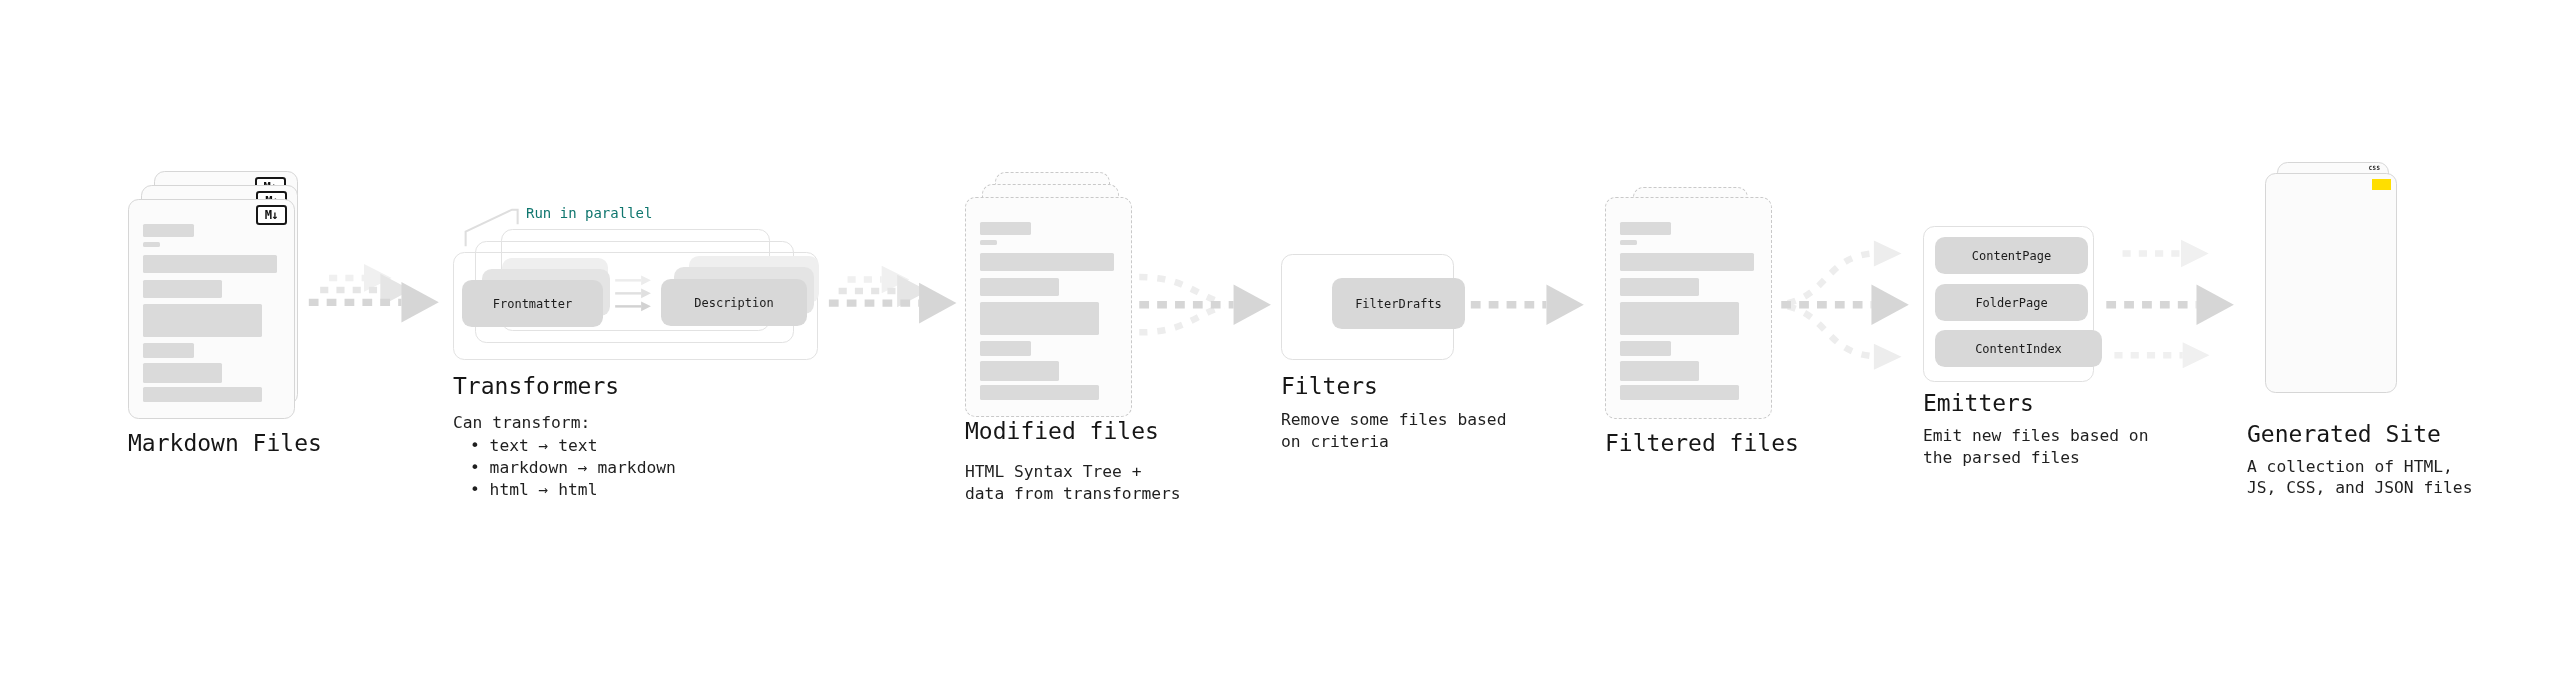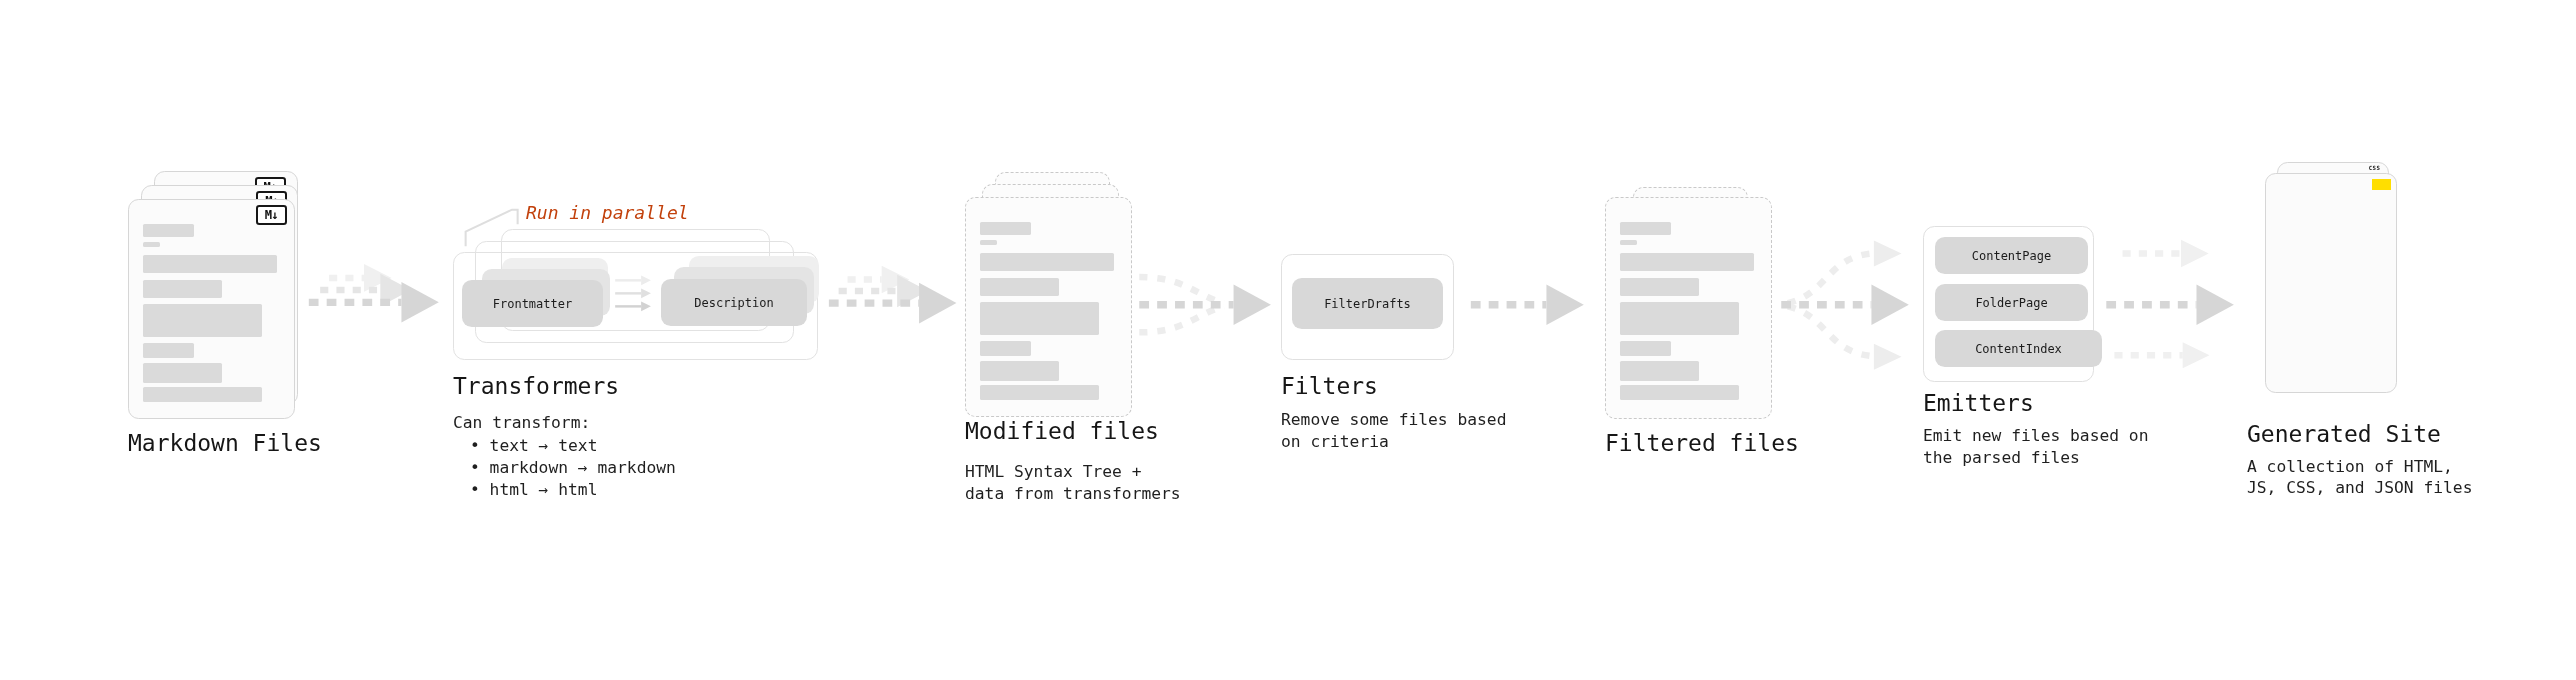--- a/index.html
+++ b/index.html
@@ -27,21 +27,21 @@
   .outline{position:absolute;border:1.6px solid #e2e2e2;border-radius:11.4px;box-sizing:border-box;background:transparent;}
   .panel{position:absolute;border:1.6px solid #e0e0e0;border-radius:11.4px;box-sizing:border-box;background:#fff;}
   
   .pill{position:absolute;background:#d8d8d8;border-radius:9.8px;display:flex;align-items:center;
         justify-content:center;font-size:12px;color:#1c1c1c;}
   .ghost1{background:#e4e4e4;}
   .ghost2{background:#efefef;}
   
   .h{position:absolute;font-size:23px;line-height:23px;color:#161616;white-space:pre;}
   .s{position:absolute;font-size:16.3px;line-height:18px;color:#1f1f1f;white-space:pre;}
-  .ann{position:absolute;font-size:18px;line-height:18px;color:#c2410c;white-space:pre;font-style:italic;}
+  .ann{position:absolute;font-size:14px;line-height:18px;color:#0f766e;white-space:pre;}
   
   .overlay{position:absolute;left:0;top:0;pointer-events:none;}
   .dk line{stroke:#d6d6d6;stroke-width:9;stroke-dasharray:12 10;}
   .dk polygon{fill:#d6d6d6;}
   .mdm line{stroke:#e5e5e5;stroke-width:8;stroke-dasharray:10 10;}
   .mdm polygon{fill:#e5e5e5;}
   .lt line{stroke:#f0f0f0;stroke-width:8;stroke-dasharray:10 10;}
   .lt polygon{fill:#f0f0f0;}
   .curve{fill:none;stroke:#ededed;stroke-width:8;stroke-dasharray:10 12;}
   .lt2 polygon{fill:#ededed;}
@@ -97,21 +97,21 @@
     <div class="bar r5"></div>
     <div class="bar r6"></div>
     <div class="bar r7"></div>
     <div class="bar r8"></div>
   </div>
   <div class="h" style="left:965px;top:420px">Modified files</div>
   <div class="s" style="left:965px;top:463px">HTML Syntax Tree +</div>
   <div class="s" style="left:965px;top:485px">data from transformers</div>
 
   <div class="panel" style="left:1281px;top:254px;width:173px;height:106px"></div>
-  <div class="pill" style="left:1292px;top:278px;width:151px;height:51px">FilterDrafts</div>
+  <div class="pill" style="left:1332px;top:278px;width:133px;height:51px">FilterDrafts</div>
   <div class="h" style="left:1281px;top:375px">Filters</div>
   <div class="s" style="left:1281px;top:411px">Remove some files based</div>
   <div class="s" style="left:1281px;top:433px">on criteria</div>
 
   <div class="card dashed" style="left:1633px;top:187px;width:115px;height:211px"></div>
   <div class="card dashed" style="left:1605px;top:197px;width:167px;height:222px">
     <div class="bar r1"></div>
     <div class="bar r2"></div>
     <div class="bar r3"></div>
     <div class="bar r4"></div>

